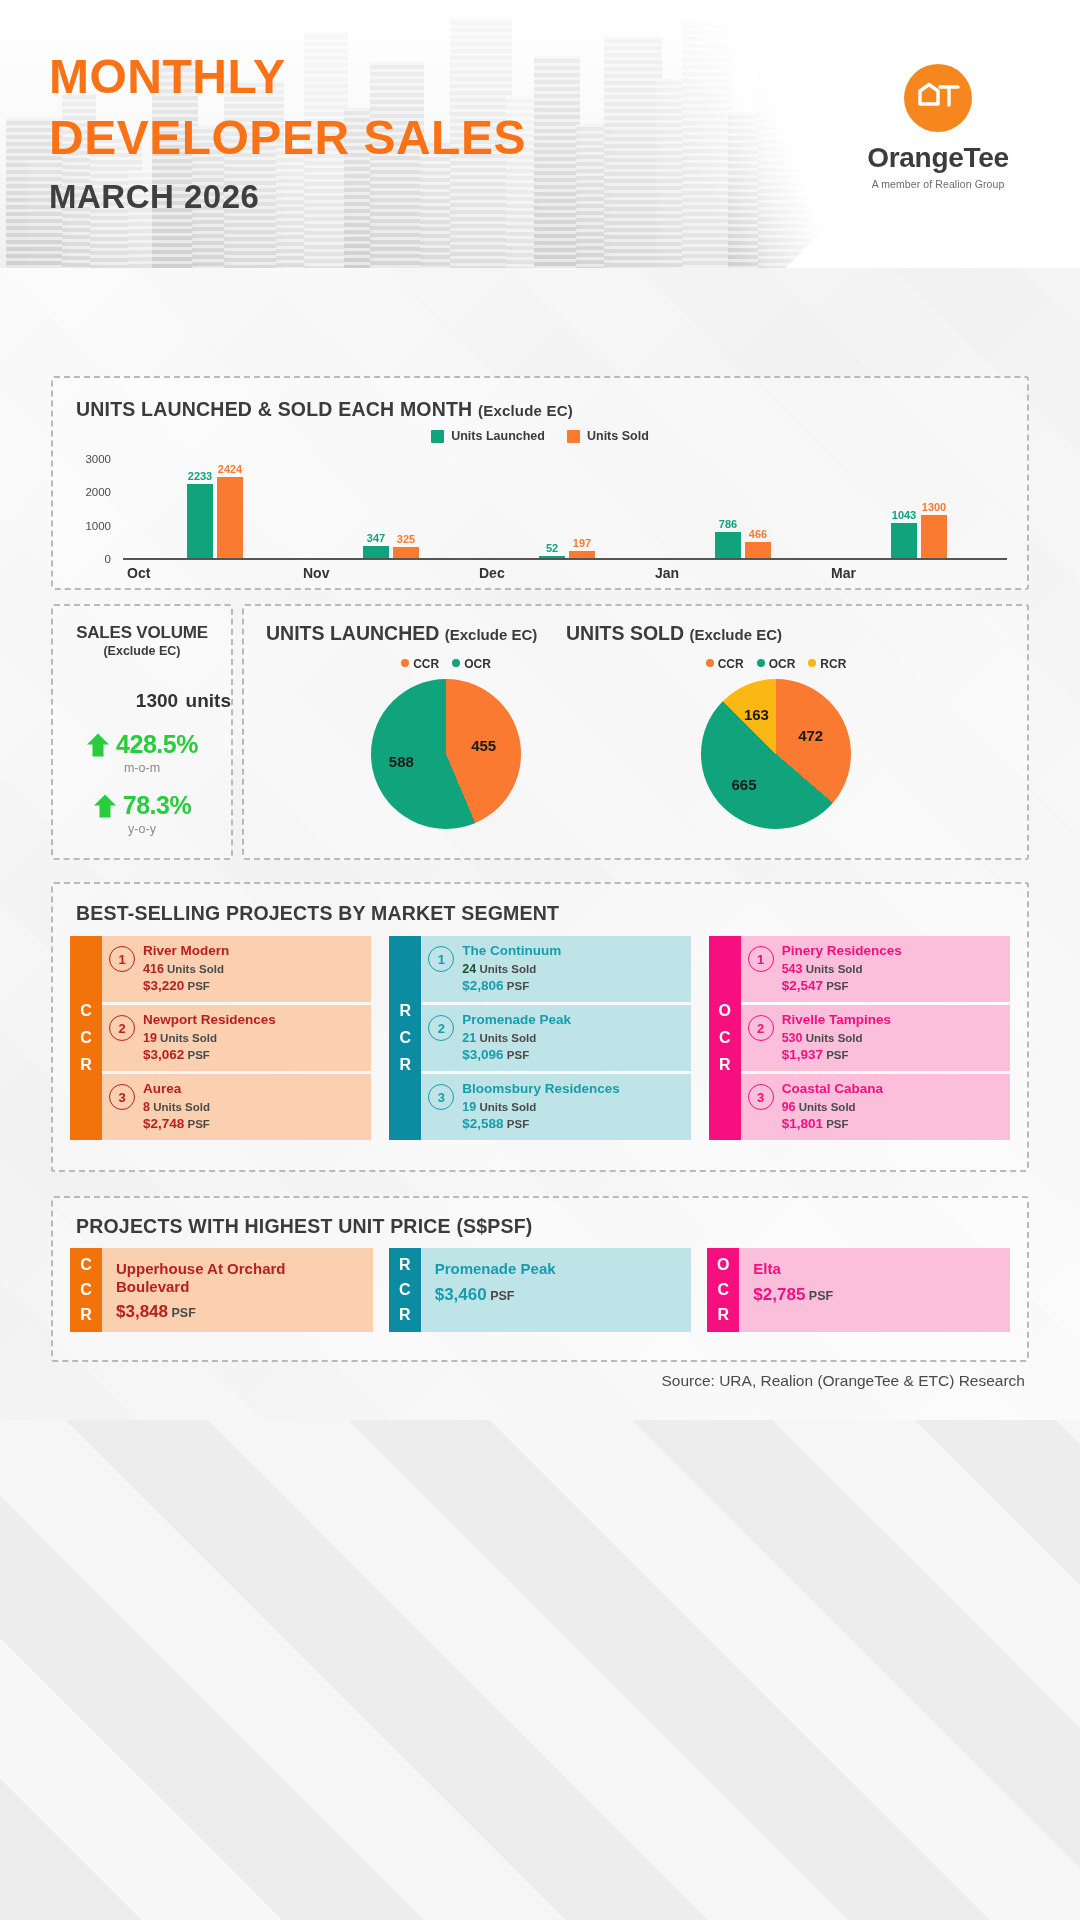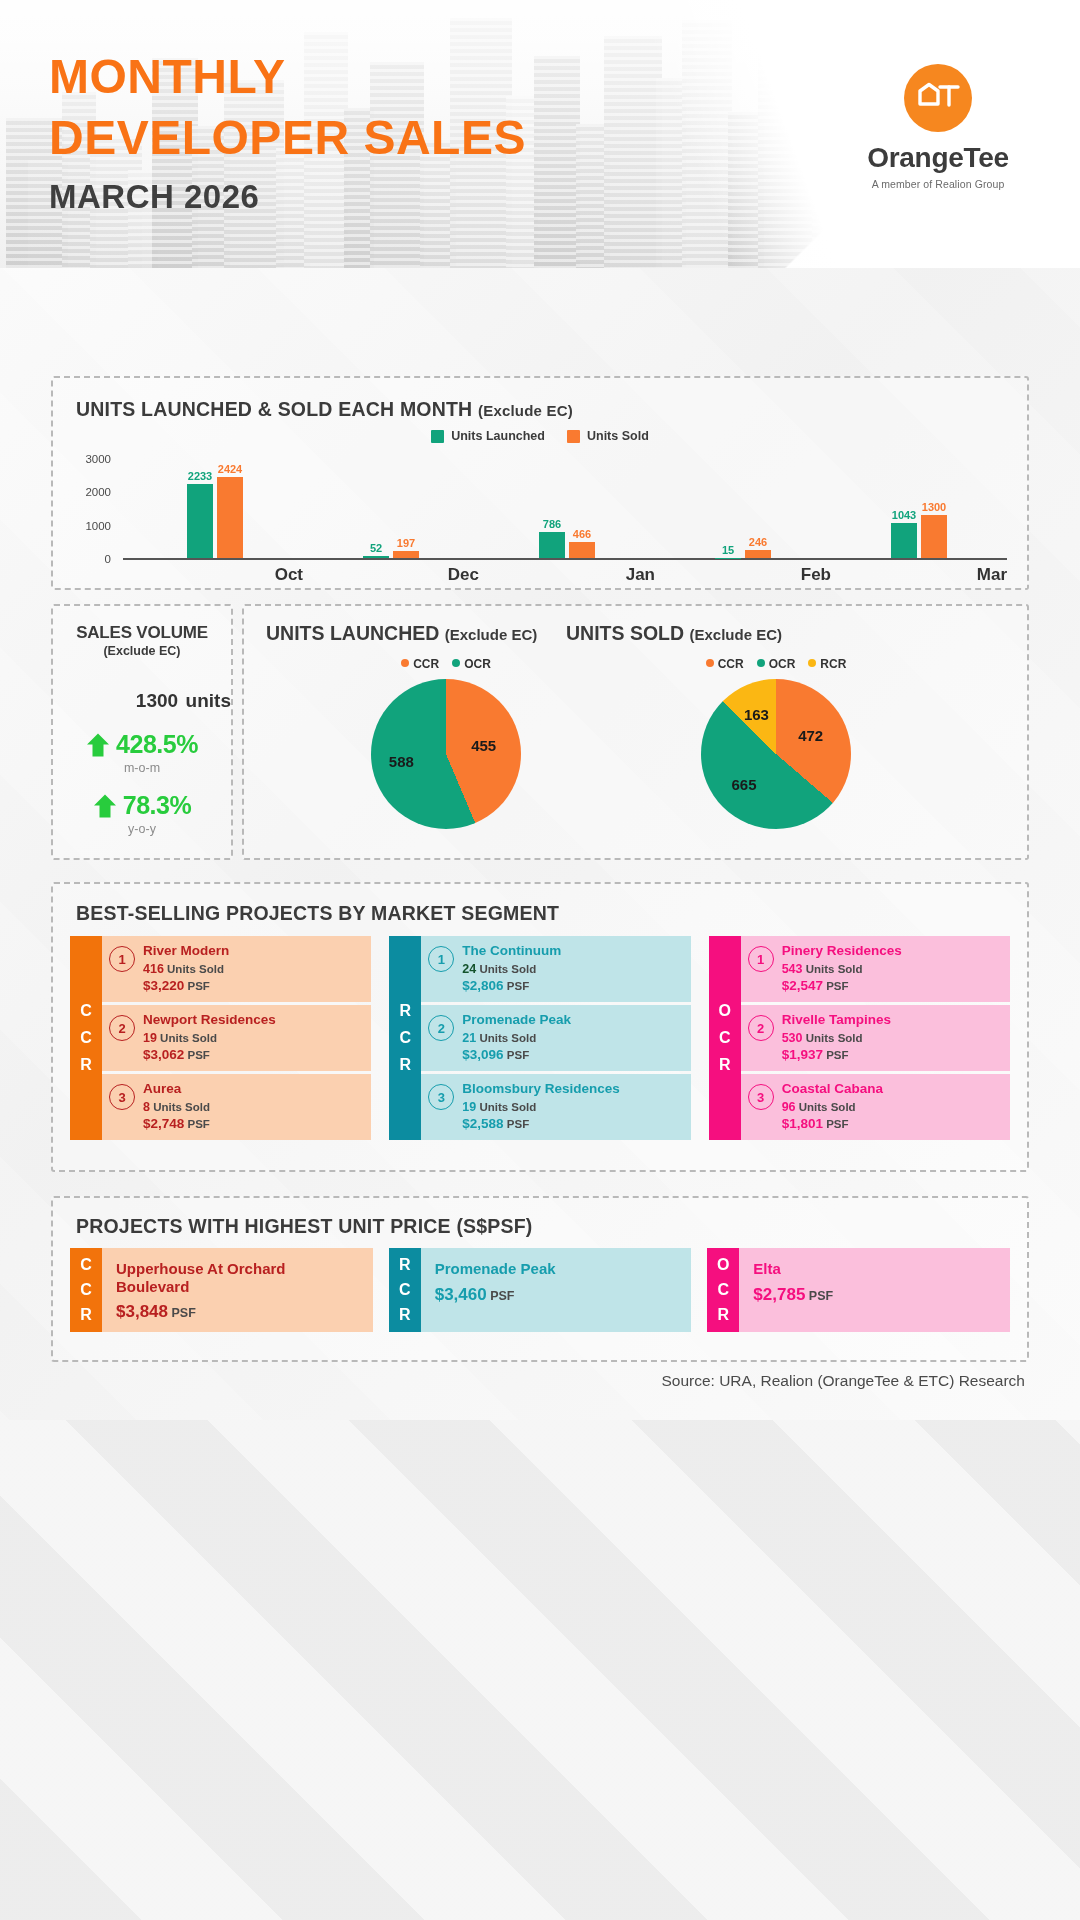--- a/index.html
+++ b/index.html
@@ -96,22 +96,22 @@
   .plot{ position:absolute; left:18px; top:80px; right:12px; height:126px; }
   .ylab{ position:absolute; font-size:11.5px; color:#4a4a4a; text-align:right; width:40px; }
   .axis{ position:absolute; left:52px; right:8px; height:2px; background:#555; bottom:24px;}
   .groups{ position:absolute; left:56px; right:8px; bottom:26px; height:100px; display:flex; }
   .grp{ flex:1; position:relative; height:100%; }
   .bars{ position:absolute; bottom:0; left:0; right:0; height:100%; display:flex;
          justify-content:center; align-items:flex-end; gap:4px; }
   .bar{ width:26px; position:relative; }
   .bval{ position:absolute; bottom:100%; left:50%; transform:translateX(-50%);
          font-size:11px; font-weight:bold; white-space:nowrap; margin-bottom:2px; }
-  .xlab{ position:absolute; top:100%; left:0; right:0; text-align:right;
-         font-size:17px; font-weight:bold; color:#333; margin-top:7px; }
+  .xlab{ position:absolute; top:100%; left:0; right:0; text-align:left;
+         font-size:14px; font-weight:bold; color:#333; margin-top:7px; }
   
   #volCard{ left:51px; top:604px; width:182px; height:256px; }
   .vol-title{ font-size:17px; font-weight:bold; color:#3b3b3b; text-align:center; margin-top:17px; letter-spacing:-.2px;}
   .vol-sub{ font-size:12.5px; font-weight:bold; color:#3b3b3b; text-align:center; margin-top:1px;}
   .vol-big{ text-align:right; margin-top:25px; font-size:27px; font-weight:bold; color:#333; }
   .vol-big span{ font-size:19px; }
   .vol-row{ display:flex; align-items:center; justify-content:center; gap:6px; margin-top:16px;}
   .arr{ width:24px; height:26px; position:relative; }
   .arr svg{ display:block; }
   .vol-pct{ font-size:25px; font-weight:bold; color:#28cc3d; letter-spacing:-.5px;}
@@ -266,50 +266,50 @@
                 <span class="bval" style="color:#11a37c">2233</span>
               </div>
               <div class="bar" style="height:80.80000000000001px;background:#f97a30">
                 <span class="bval" style="color:#f97a30">2424</span>
               </div>
             </div>
               <div class="xlab">Oct</div>
             </div>
           <div class="grp">
               <div class="bars">
+              <div class="bar" style="height:11.566666666666666px;background:#11a37c">
+                <span class="bval" style="color:#11a37c">347</span>
+              </div>
+              <div class="bar" style="height:10.833333333333334px;background:#f97a30">
+                <span class="bval" style="color:#f97a30">325</span>
+              </div>
+            </div>
+              <div class="xlab">Nov</div>
+            </div>
+          <div class="grp">
+              <div class="bars">
               <div class="bar" style="height:1.7333333333333332px;background:#11a37c">
                 <span class="bval" style="color:#11a37c">52</span>
               </div>
               <div class="bar" style="height:6.566666666666666px;background:#f97a30">
                 <span class="bval" style="color:#f97a30">197</span>
               </div>
             </div>
               <div class="xlab">Dec</div>
             </div>
           <div class="grp">
               <div class="bars">
               <div class="bar" style="height:26.200000000000003px;background:#11a37c">
                 <span class="bval" style="color:#11a37c">786</span>
               </div>
               <div class="bar" style="height:15.533333333333331px;background:#f97a30">
                 <span class="bval" style="color:#f97a30">466</span>
               </div>
             </div>
               <div class="xlab">Jan</div>
-            </div>
-          <div class="grp">
-              <div class="bars">
-              <div class="bar" style="height:0.5px;background:#11a37c">
-                <span class="bval" style="color:#11a37c">15</span>
-              </div>
-              <div class="bar" style="height:8.200000000000001px;background:#f97a30">
-                <span class="bval" style="color:#f97a30">246</span>
-              </div>
-            </div>
-              <div class="xlab">Feb</div>
             </div>
           <div class="grp">
               <div class="bars">
               <div class="bar" style="height:34.766666666666666px;background:#11a37c">
                 <span class="bval" style="color:#11a37c">1043</span>
               </div>
               <div class="bar" style="height:43.333333333333336px;background:#f97a30">
                 <span class="bval" style="color:#f97a30">1300</span>
               </div>
             </div>

